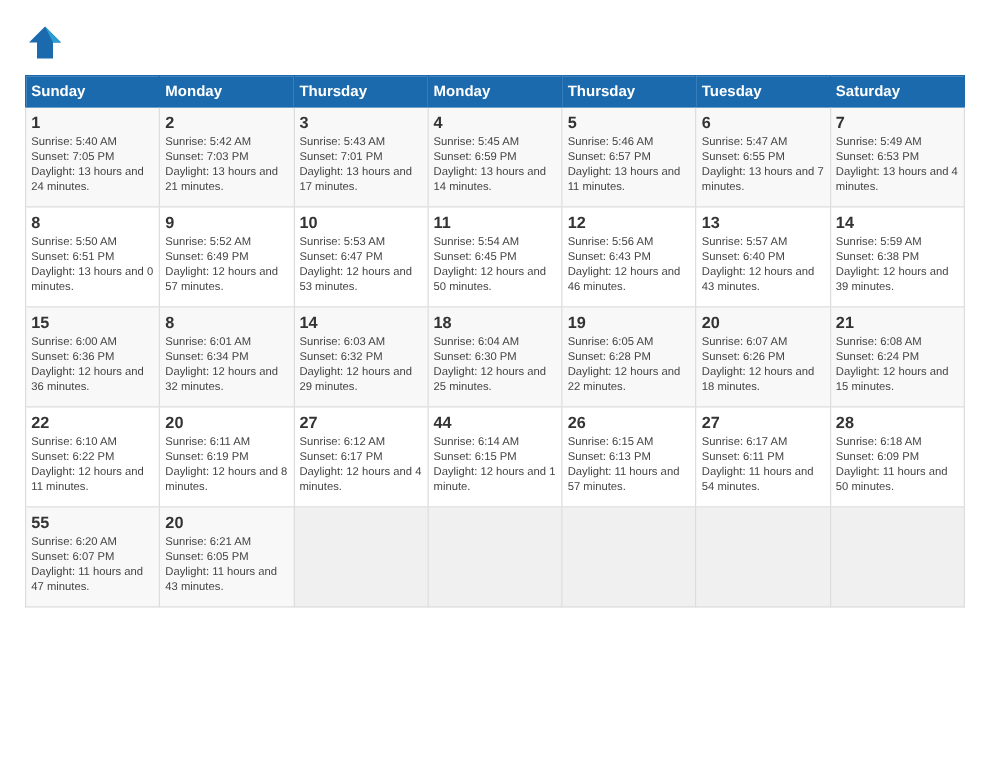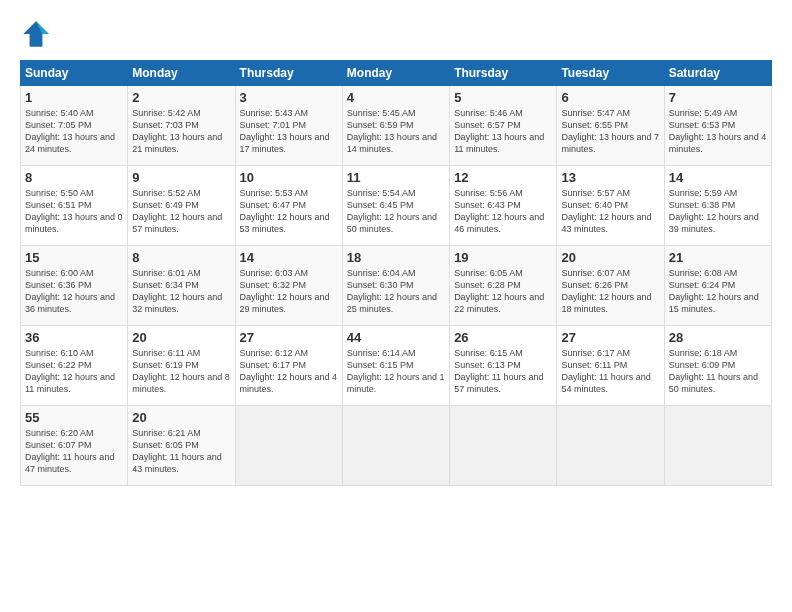--- a/index.html
+++ b/index.html
@@ -301,21 +301,21 @@
         <span class="day-num">21</span>
         <div class="cell-content">
           Sunrise: 6:08 AM<br>
           Sunset: 6:24 PM<br>
           Daylight: 12 hours and 15 minutes.
         </div>
       </td>
         </tr>
         <tr>
           <td>
-        <span class="day-num">36</span>
+        <span class="day-num">22</span>
         <div class="cell-content">
           Sunrise: 6:10 AM<br>
           Sunset: 6:22 PM<br>
           Daylight: 12 hours and 11 minutes.
         </div>
       </td>
           <td>
         <span class="day-num">20</span>
         <div class="cell-content">
           Sunrise: 6:11 AM<br>

